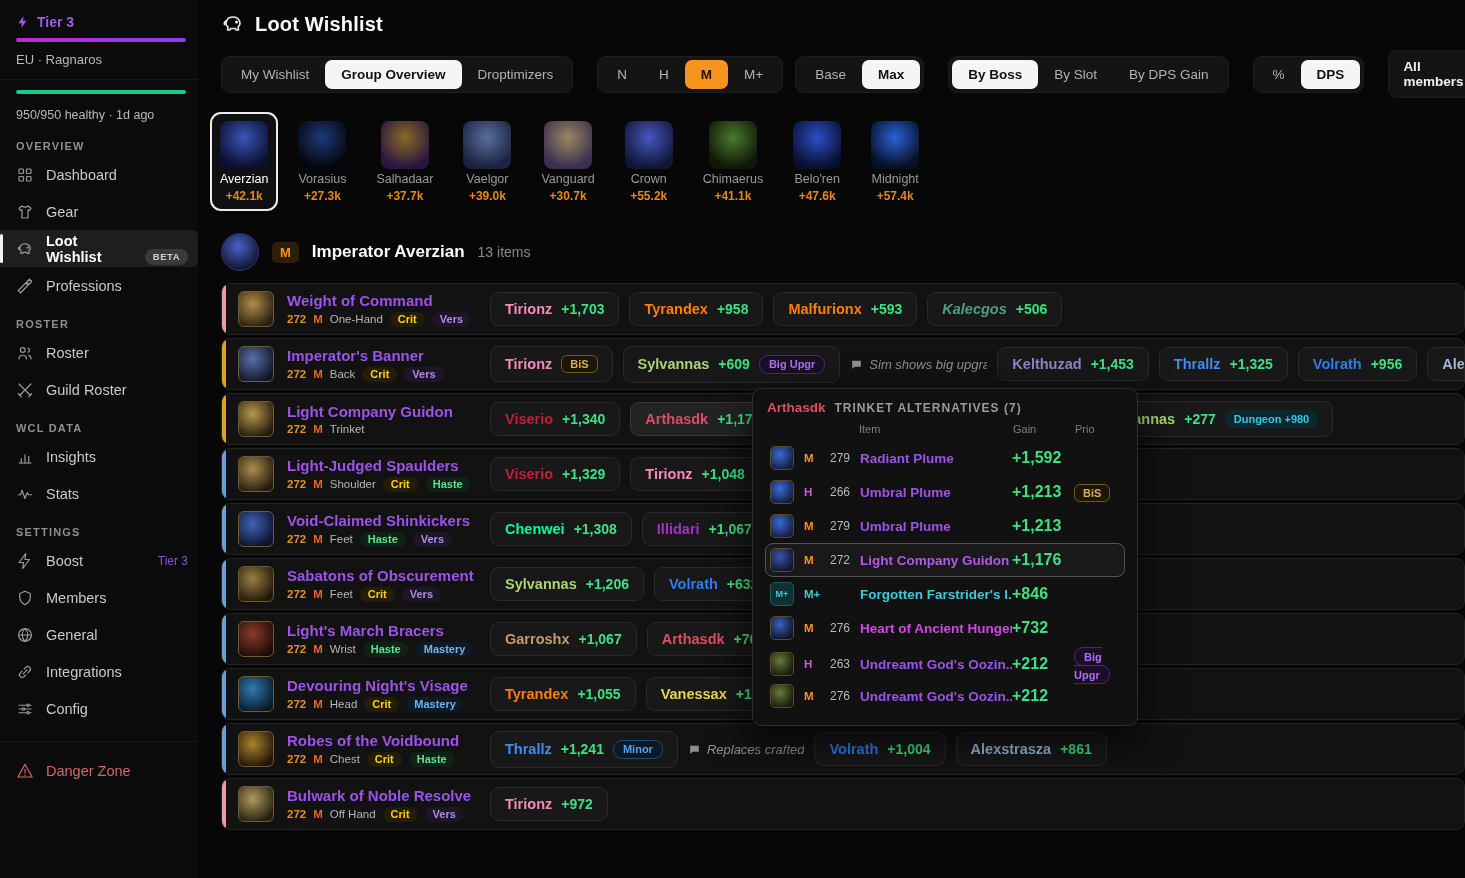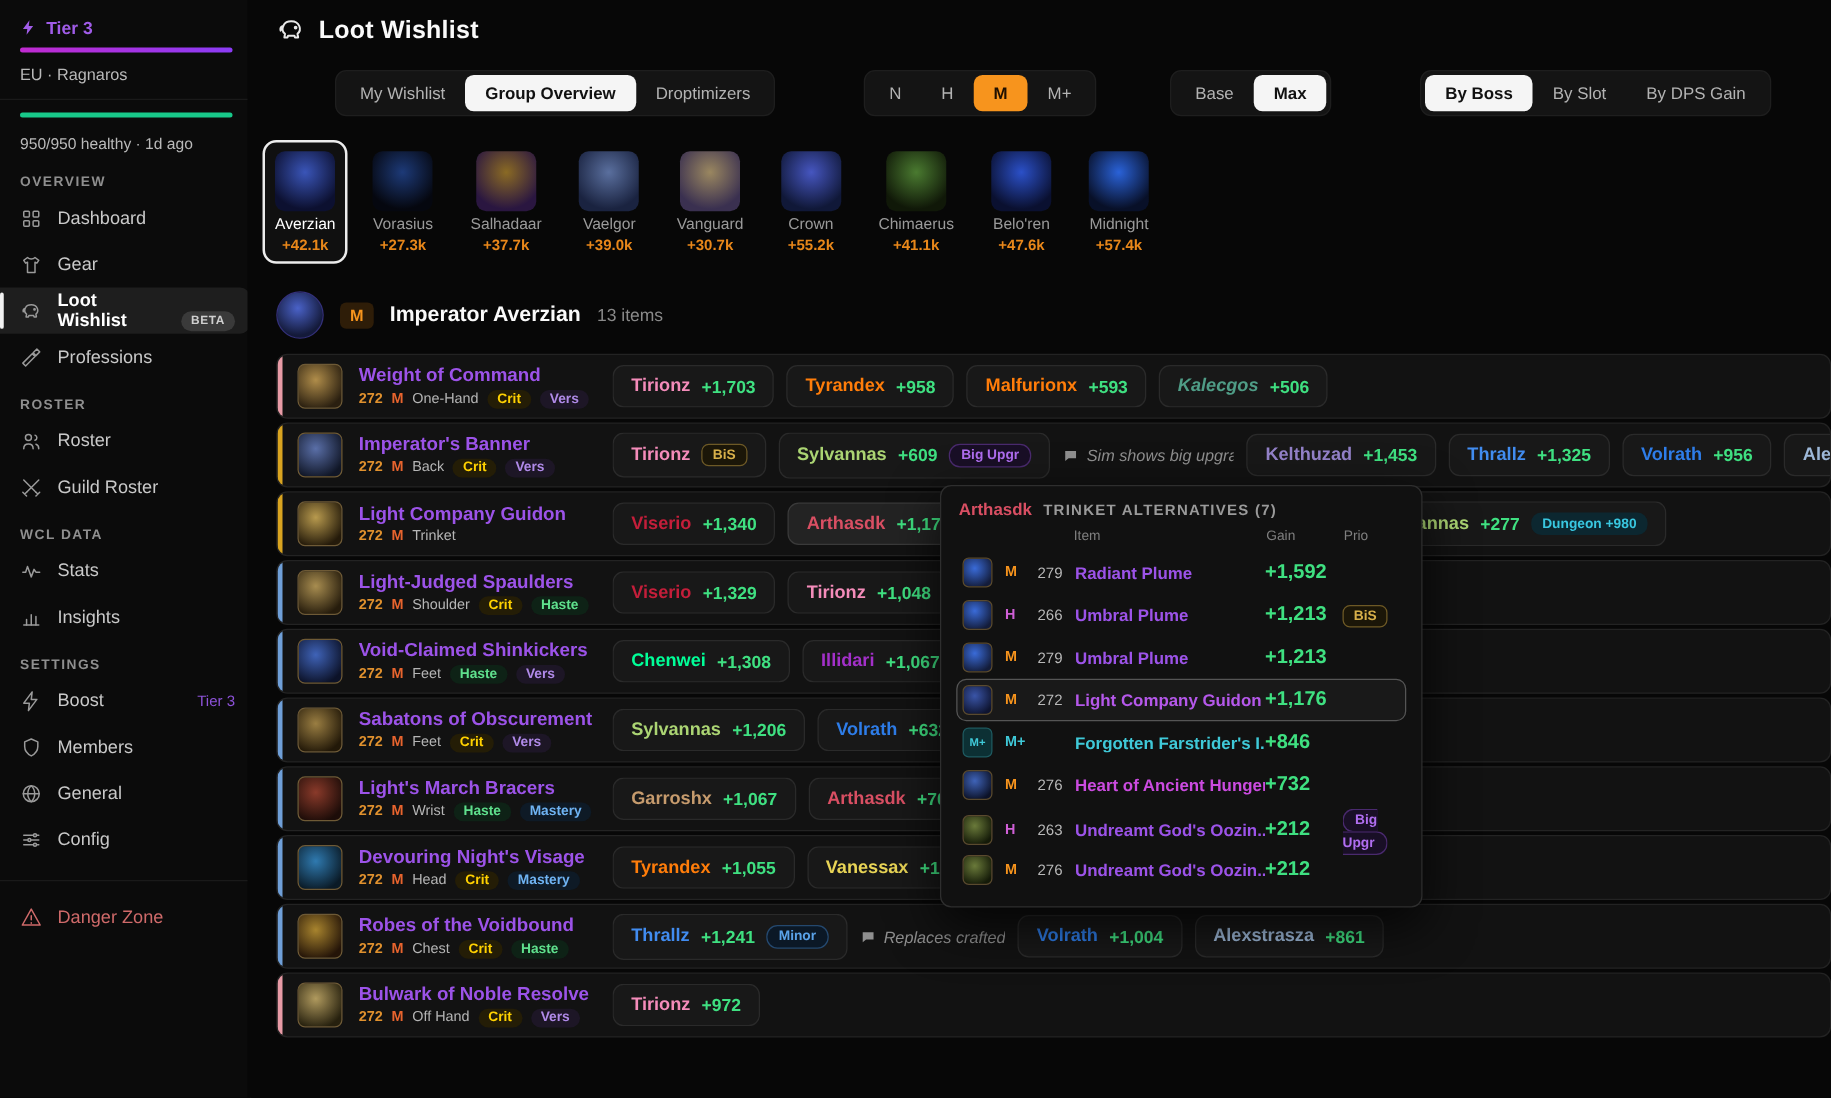--- a/index.html
+++ b/index.html
@@ -32,21 +32,21 @@
   .icon-g { stroke:#9a9a9a; fill:none; stroke-width:1.6; stroke-linecap:round; stroke-linejoin:round; }
   .danger .icon-g { stroke:#cf6a6a; }
 
   
   .main { position:fixed; left:198px; top:0; width:1267px; height:878px; background:#070707; }
   .page-head { display:flex; align-items:center; gap:10px; padding:12px 0 10px 23px; }
   .page-title { font-size:20px; font-weight:800; color:#fafafa; letter-spacing:.2px; }
 
   .toolbar { display:flex; align-items:center; gap:12px; padding:4px 0 10px 23px; }
   .group { display:flex; background:#141414; border:1px solid #1e1e1e; border-radius:9px;
-    padding:3px; align-items:center;margin-left:47px; }
+    padding:3px; align-items:center; }
   .tbtn { padding:7px 16px; border-radius:7px; font-size:13.5px; color:#b3b3b3;
     cursor:pointer; white-space:nowrap; background:transparent; border:none;
     font-family:inherit; }
   .tbtn.on-white { background:#f5f5f5; color:#111; font-weight:700; }
   .tbtn.on-orange { background:#f7941d; color:#201000; font-weight:700; }
   .vdiv { width:1px; height:26px; background:#242424; }
   .select { display:flex; align-items:center; gap:28px; background:#141414;
     border:1px solid #1e1e1e; border-radius:9px; padding:8px 14px; cursor:pointer; }
   .select .val { color:#f0f0f0; font-size:13.5px; font-weight:700; }
 
@@ -196,51 +196,58 @@
       <div class="side-item">
         <svg width="18" height="18" viewBox="0 0 24 24" class="icon-g">
           <path d="M4 4l13 13M20 4 7 17"></path>
           <path d="M3 17l4 4M21 17l-4 4M5 19l2-2M19 19l-2-2"></path>
         </svg>
         <span>Guild Roster</span>
       </div>
       <div class="sec-label">WCL DATA</div>
       <div class="side-item">
         <svg width="18" height="18" viewBox="0 0 24 24" class="icon-g">
-          <path d="M3 13h3l2-6 4 11 3-8 2 3h4"></path>
-        </svg>
-        <span>Stats</span>
-      </div>
-      <div class="side-item">
-        <svg width="18" height="18" viewBox="0 0 24 24" class="icon-g">
           <path d="M4 20h16"></path>
           <path d="M7 20v-6M12 20V9M17 20v-9"></path>
         </svg>
         <span>Insights</span>
       </div>
+      <div class="side-item">
+        <svg width="18" height="18" viewBox="0 0 24 24" class="icon-g">
+          <path d="M3 13h3l2-6 4 11 3-8 2 3h4"></path>
+        </svg>
+        <span>Stats</span>
+      </div>
       <div class="sec-label">SETTINGS</div>
       <div class="side-item">
         <svg width="18" height="18" viewBox="0 0 24 24" class="icon-g">
           <path d="M13 2 4 14h6l-1 8 9-12h-6z"></path>
         </svg>
         <span>Boost</span>
         <span class="suffix">Tier 3</span>
       </div>
       <div class="side-item">
         <svg width="18" height="18" viewBox="0 0 24 24" class="icon-g">
           <path d="M12 3 5 6v5c0 5 3 8 7 10 4-2 7-5 7-10V6z"></path>
         </svg>
         <span>Members</span>
       </div>
       <div class="side-item">
         <svg width="18" height="18" viewBox="0 0 24 24" class="icon-g">
           <circle cx="12" cy="12" r="8.5"></circle>
           <path d="M3.5 12h17M12 3.5c2.5 2.3 3.7 5.2 3.7 8.5S14.5 18.2 12 20.5C9.5 18.2 8.3 15.3 8.3 12S9.5 5.8 12 3.5z"></path>
         </svg>
         <span>General</span>
+      </div>
+      <div class="side-item">
+        <svg width="18" height="18" viewBox="0 0 24 24" class="icon-g">
+          <path d="M9.5 14.5 14.5 9.5"></path>
+          <path d="M8 11 5.8 13.2a3.5 3.5 0 0 0 5 5L13 16M16 13l2.2-2.2a3.5 3.5 0 0 0-5-5L11 8"></path>
+        </svg>
+        <span>Integrations</span>
       </div>
       <div class="side-item">
         <svg width="18" height="18" viewBox="0 0 24 24" class="icon-g">
           <path d="M4 7h10M18 7h2M4 12h4M12 12h8M4 17h10M18 17h2"></path>
           <circle cx="16" cy="7" r="1.6"></circle>
           <circle cx="10" cy="12" r="1.6"></circle>
           <circle cx="16" cy="17" r="1.6"></circle>
         </svg>
         <span>Config</span>
       </div>

